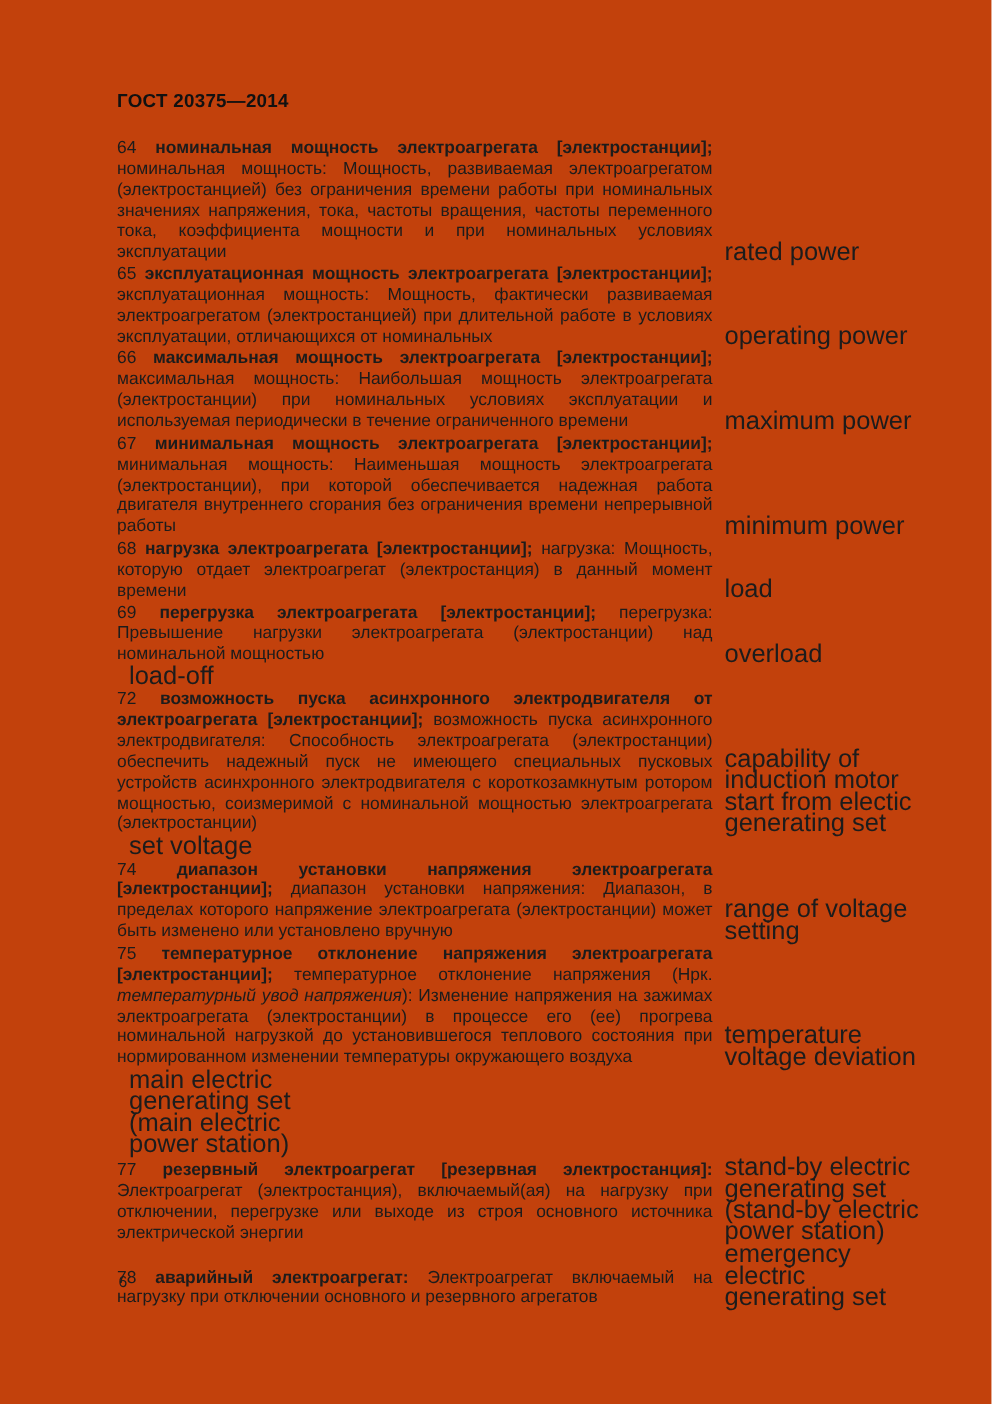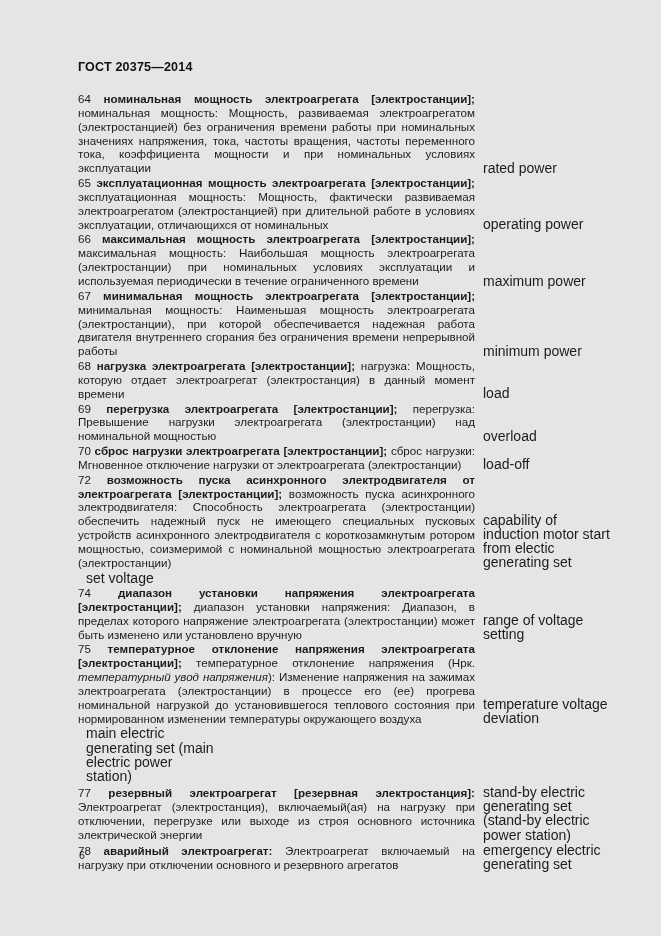--- a/index.html
+++ b/index.html
@@ -1,20 +1,20 @@
 <!DOCTYPE html>
 <html><head>
 <meta charset="utf-8">
 <style>
   html,body{margin:0;padding:0;background:#ffffff;}
   .page{
     position:relative;
     width:661px;
     height:936px;
-    background:#e5e5e5;
+    background:#c2410c;
     font-family:"Liberation Sans", sans-serif;
     color:#1c1c1c;
     overflow:hidden;
   }
   .doc-header{
     position:absolute;
     left:78px;
     top:60px;
     font-size:12.5px;
     font-weight:bold;
@@ -41,21 +41,21 @@
   }
   .num{
     font-weight:normal;
   }
   .bold{font-weight:bold;}
   .normal{font-weight:normal;}
   .italic{font-style:italic;}
   .eng{
     width:132px;
     margin-left:8px;
-    font-size:14px;
+    font-size:17px;
     line-height:14.3px;
     text-align:left;
     color:#1c1c1c;
     flex-shrink:0;
   }
   .page-number{
     position:absolute;
     left:79px;
     top:849px;
     font-size:10.5px;
@@ -86,21 +86,20 @@
       </div>
       <div class="row">
         <div class="def"><span class="num">68</span> <span class="bold">нагрузка электроагрегата [электростанции];</span><span class="normal"> нагрузка: Мощность, которую отдает электроагрегат (электростанция) в данный момент времени</span></div>
         <div class="eng">load</div>
       </div>
       <div class="row">
         <div class="def"><span class="num">69</span> <span class="bold">перегрузка электроагрегата [электростанции];</span><span class="normal"> перегрузка: Превышение нагрузки электроагрегата (электростанции) над номинальной мощностью</span></div>
         <div class="eng">overload</div>
       </div>
       <div class="row">
-        <div class="def"><span class="num">70</span> <span class="bold">сброс нагрузки электроагрегата [электростанции];</span><span class="normal"> сброс нагрузки: Мгновенное отключение нагрузки от электроагрегата (электростанции)</span></div>
         <div class="eng">load-off</div>
       </div>
       <div class="row">
         <div class="def"><span class="num">72</span> <span class="bold">возможность пуска асинхронного электродвигателя от электроагрегата [электростанции];</span><span class="normal"> возможность пуска асинхронного электродвигателя: Способность электроагрегата (электростанции) обеспечить надежный пуск не имеющего специальных пусковых устройств асинхронного электродвигателя с короткозамкнутым ротором мощностью, соизмеримой с номинальной мощностью электроагрегата (электростанции)</span></div>
         <div class="eng">capability of induction motor start from electic generating set</div>
       </div>
       <div class="row">
         <div class="eng">set voltage</div>
       </div>
       <div class="row">

